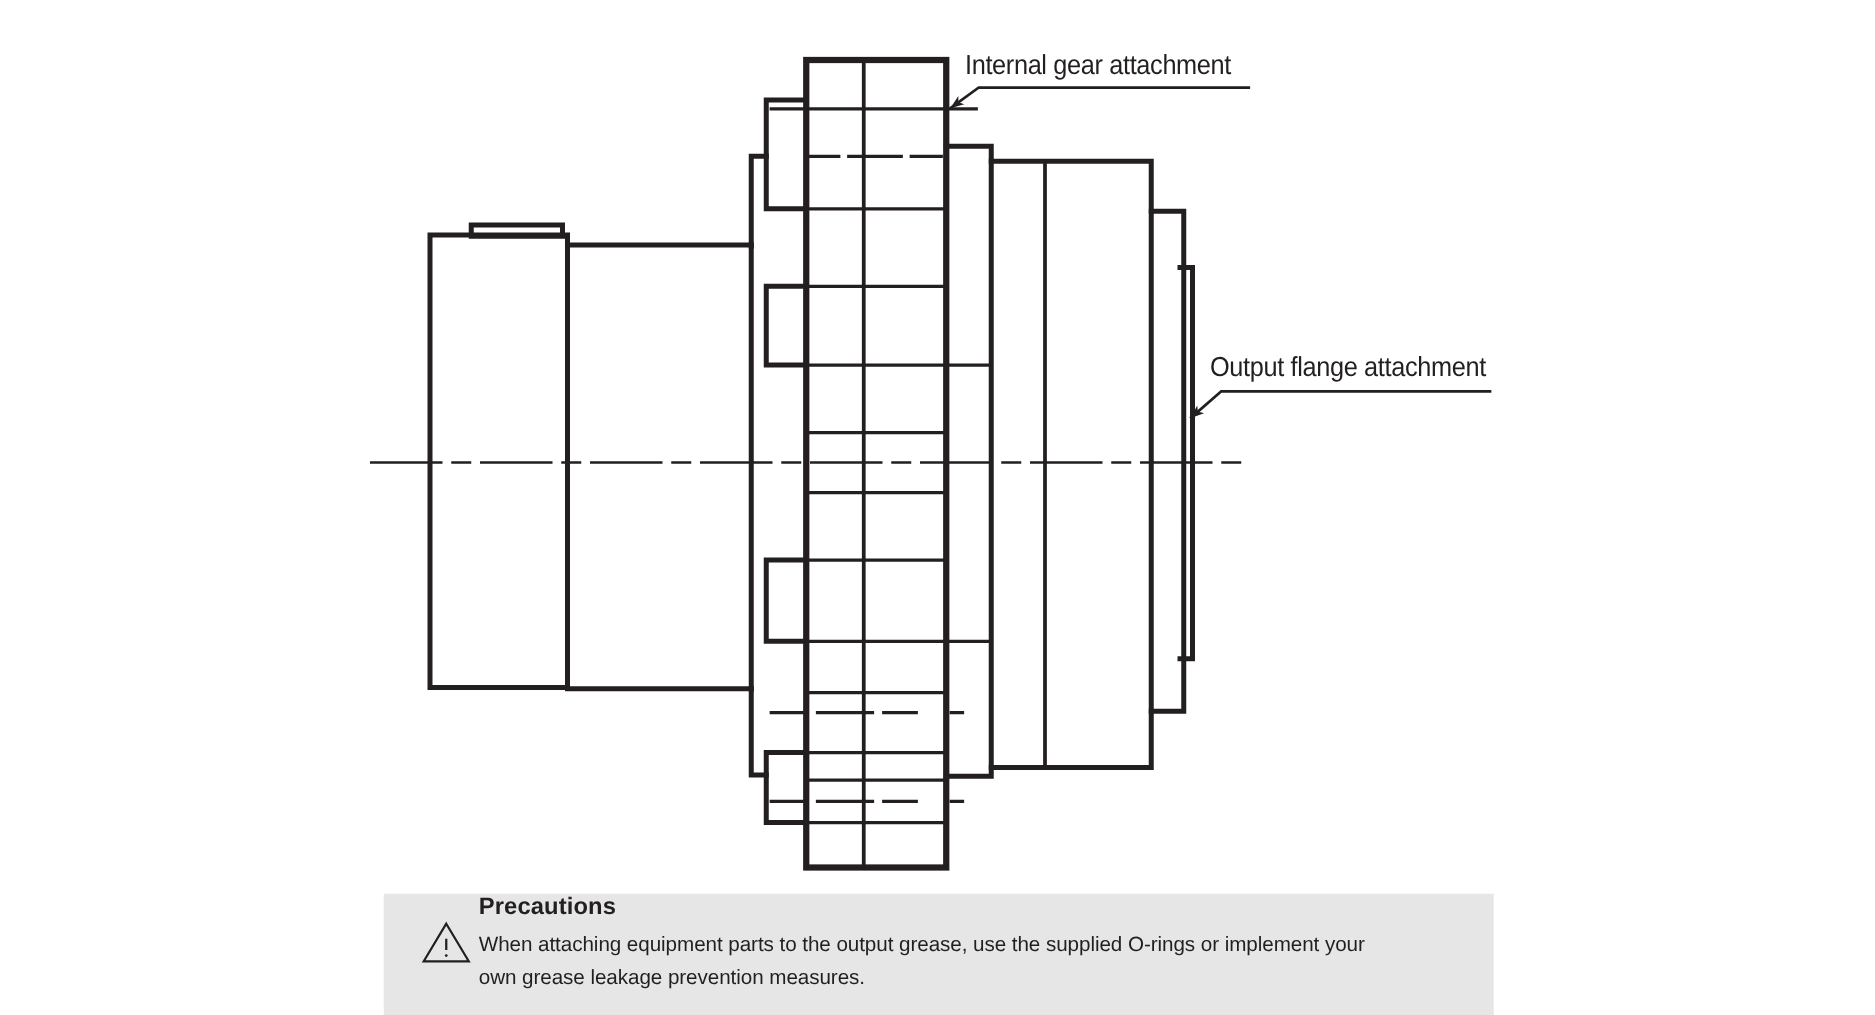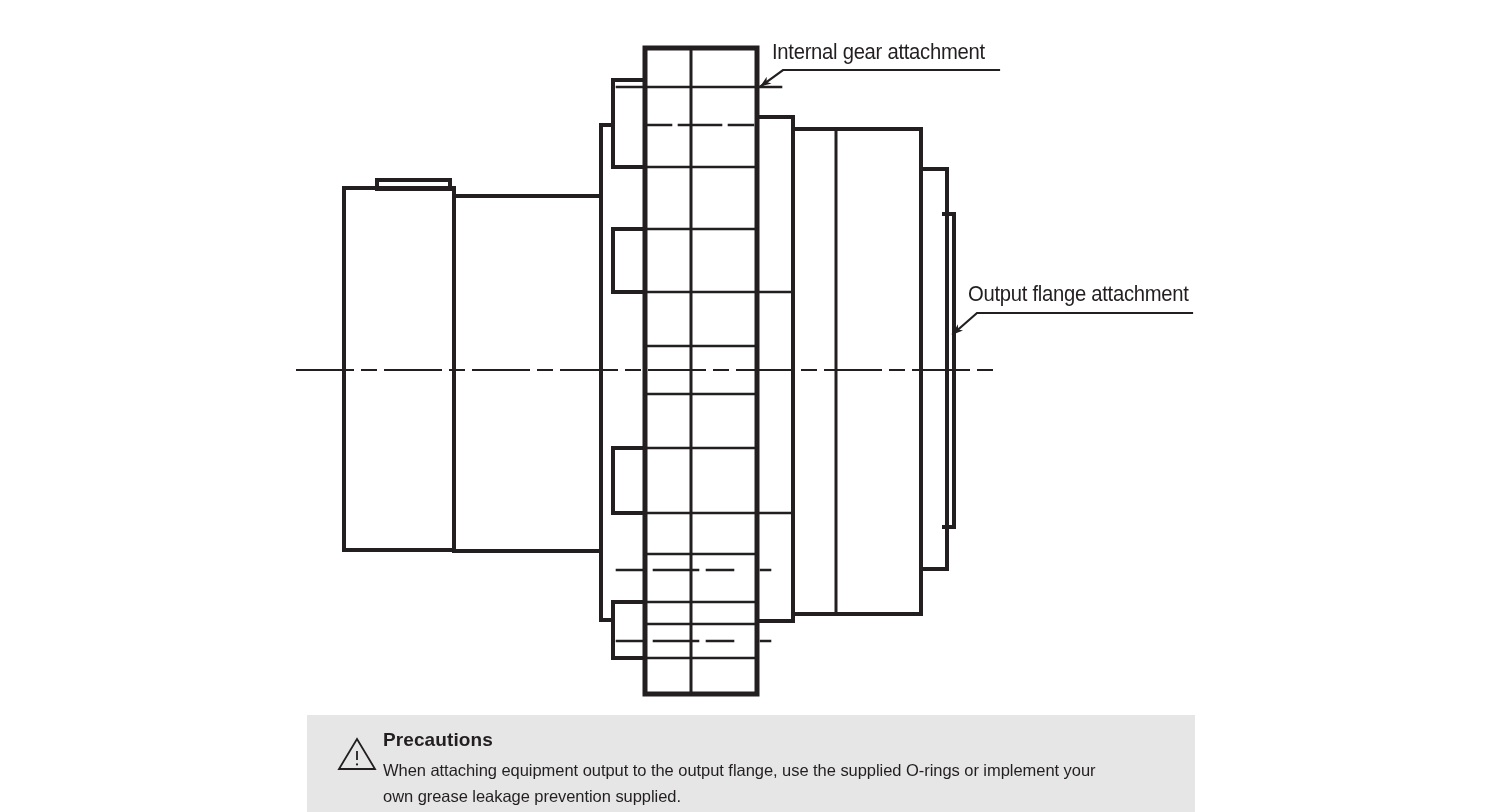--- a/index.html
+++ b/index.html
@@ -38,21 +38,20 @@
     align-items:flex-start;
   }
   #warn-wrap{
     width:62px;
     padding-top:21px;
     padding-left:30px;
     box-sizing:border-box;
     flex:0 0 auto;
   }
   #prec-body{
-    padding-top:14px;
     padding-left:14px;
     flex:1 1 auto;
   }
   #prec-title{
     font-size:19px;
     font-weight:bold;
     color:#231f20;
     letter-spacing:0.1px;
     margin:0 0 6px 0;
     line-height:22px;
@@ -181,18 +180,18 @@
   <div id="precautions">
     <div id="warn-wrap">
       <svg width="40" height="36" viewBox="0 0 40 36" aria-hidden="true">
         <path d="M20 3 L38 33 L2 33 Z" fill="none" stroke="#231f20" stroke-width="1.8" stroke-linejoin="miter"></path>
         <line x1="20" y1="15" x2="20" y2="24" stroke="#231f20" stroke-width="1.8"></line>
         <circle cx="20" cy="28.4" r="1.1" fill="#231f20"></circle>
       </svg>
     </div>
     <div id="prec-body">
       <div id="prec-title">Precautions</div>
-      <p class="prec-line">When attaching equipment output to the output flange, use the supplied O-rings or implement your</p>
-      <p class="prec-line">own grease leakage prevention supplied.</p>
+      <p class="prec-line">When attaching equipment parts to the output grease, use the supplied O-rings or implement your</p>
+      <p class="prec-line">own grease leakage prevention measures.</p>
     </div>
   </div>
 
 </div>
 
 </body></html>

